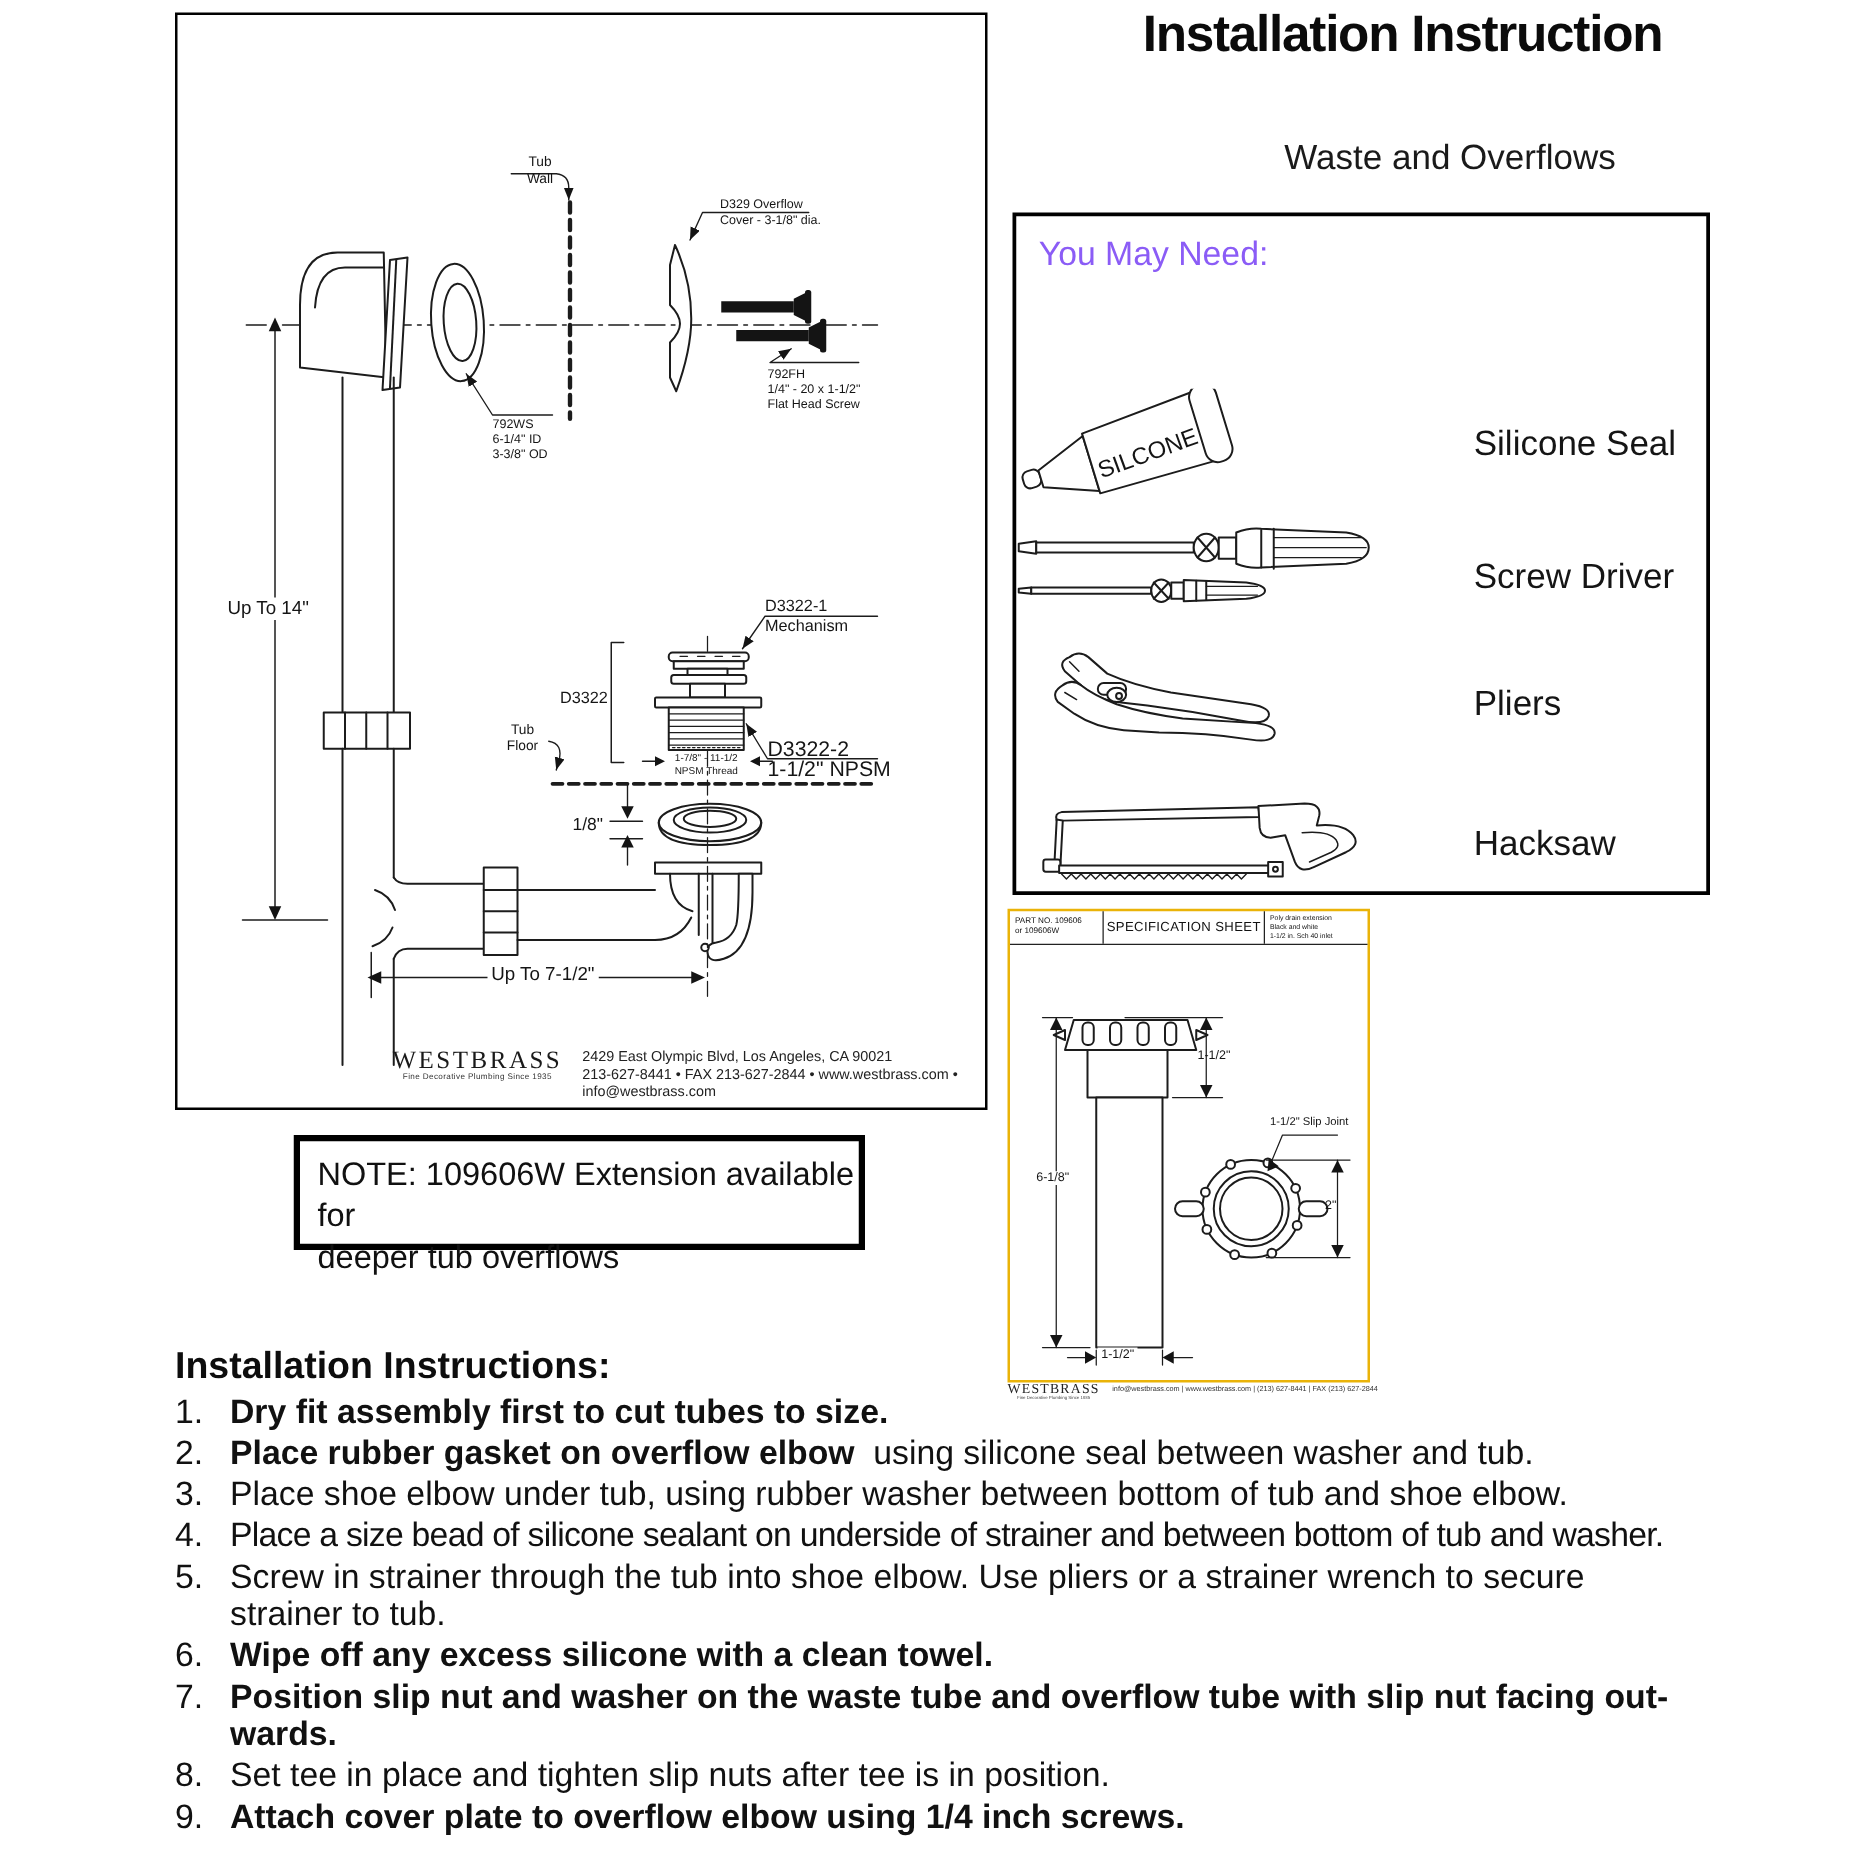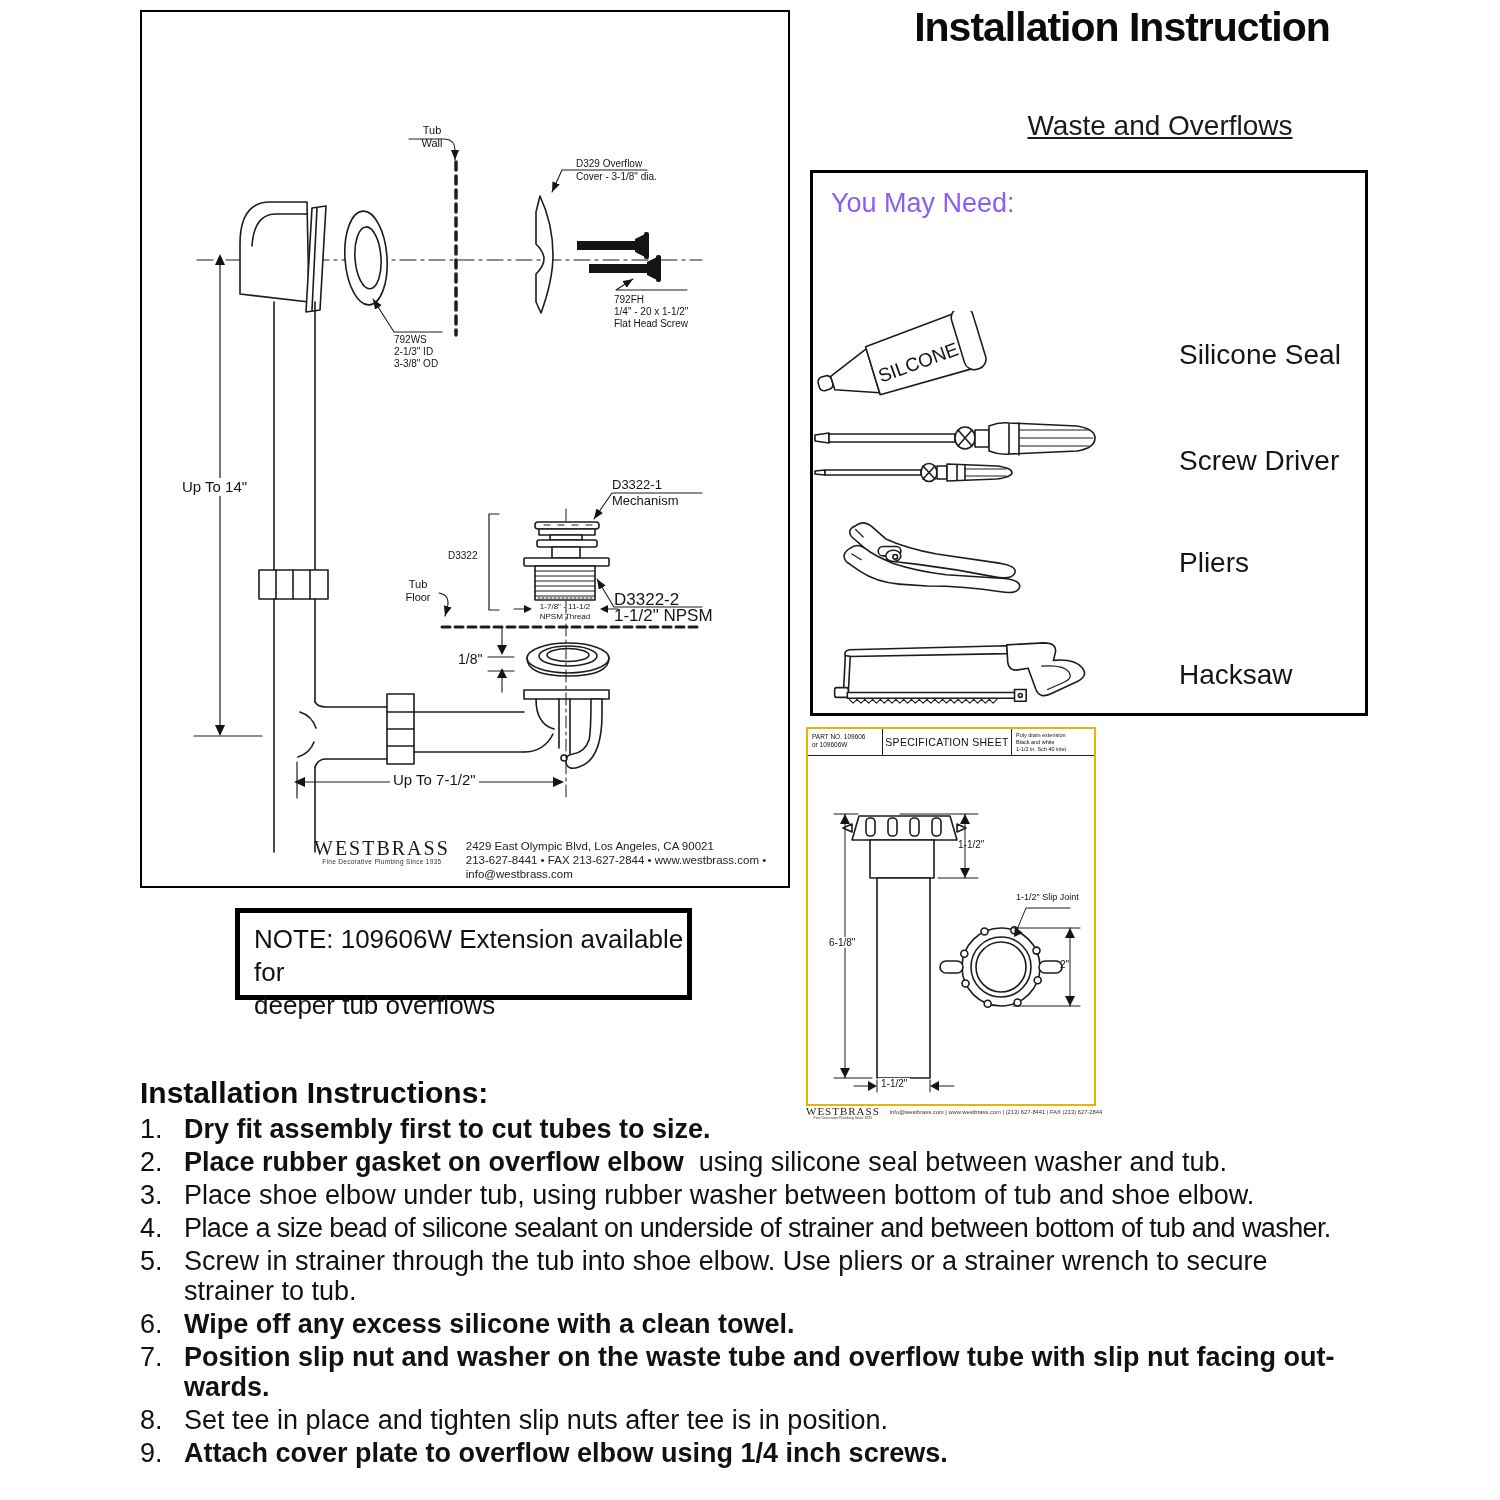--- a/index.html
+++ b/index.html
@@ -17,21 +17,21 @@
   .thin{stroke-width:1.1;}
   .lbl{position:absolute;line-height:1.18;color:#151515;}
   
   .dbox{left:140px;top:10px;width:646px;height:874px;border:2px solid #000;background:#fff;}
   .brandrow{left:172px;top:826px;width:470px;display:flex;gap:16px;align-items:flex-start;}
   .logo-main{font-family:"Liberation Serif",serif;font-size:20px;letter-spacing:2px;color:#1a1a1a;line-height:20px;}
   .tagline-main{font-size:6.5px;letter-spacing:.3px;text-align:center;color:#333;}
   .addr{font-size:11.5px;line-height:14px;color:#222;padding-top:1px;}
   
   .title{left:872px;top:4px;width:500px;text-align:center;font-size:41px;font-weight:bold;letter-spacing:-1px;color:#0b0b0b;}
-  .subtitle{left:950px;top:110px;width:420px;text-align:center;font-size:28px;color:#1a1a1a;text-decoration:underline;}
+  .subtitle{left:950px;top:110px;width:420px;text-align:center;font-size:28px;color:#1a1a1a;}
   
   .needbox{left:810px;top:170px;width:552px;height:540px;border:3px solid #000;background:#fff;}
   .need-title{left:18px;top:15px;font-size:27px;color:#8b5cf6;}
   .tool-label{position:absolute;left:366px;font-size:28px;color:#151515;}
   
   .specbox{left:806px;top:727px;width:286px;height:375px;border:2px solid #eab308;background:#fff;}
   .spec-header{display:flex;height:26px;border-bottom:1.5px solid #222;}
   .spec-cell{border-right:1.5px solid #222;overflow:hidden;}
   .spec-cell:last-child{border-right:none;}
   .spec-part{width:70px;font-size:6.5px;line-height:8px;padding:4px 0 0 4px;}
@@ -178,26 +178,26 @@
     </svg>
 
     <div class="lbl pre ctr" style="left:266px;top:112px;width:48px;font-size:11px;">Tub
 Wall</div>
     <div class="lbl pre" style="left:418px;top:145px;font-size:10px;line-height:13px;margin-left:16px;">D329 Overflow
 Cover - 3-1/8" dia.</div>
     <div class="lbl pre" style="left:472px;top:282px;font-size:10px;line-height:12px;">792FH
 1/4" - 20 x 1-1/2"
 Flat Head Screw</div>
     <div class="lbl pre" style="left:252px;top:322px;font-size:10px;line-height:12px;">792WS
-2-1/3" ID
+6-1/4" ID
 3-3/8" OD</div>
     <div class="lbl wbg" style="left:37px;top:466px;font-size:15px;">Up To 14"</div>
     <div class="lbl pre" style="left:470px;top:465px;font-size:13px;line-height:16px;">D3322-1
 Mechanism</div>
-    <div class="lbl" style="left:306px;top:538px;font-size:10px;">D3322</div>
+    <div class="lbl" style="left:306px;top:538px;font-size:13px;">D3322</div>
     <div class="lbl pre ctr" style="left:252px;top:566px;width:48px;font-size:11px;">Tub
 Floor</div>
     <div class="lbl pre ctr" style="left:390px;top:590px;width:66px;font-size:8px;line-height:9.5px;">1-7/8" - 11-1/2
 NPSM Thread</div>
     <div class="lbl pre" style="left:472px;top:580px;font-size:17px;line-height:16px;">D3322-2
 1-1/2" NPSM</div>
     <div class="lbl" style="left:316px;top:639px;font-size:14px;">1/8"</div>
     <div class="lbl wbg" style="left:248px;top:759px;font-size:15px;">Up To 7-1/2"</div>
 
     <div class="abs brandrow">

